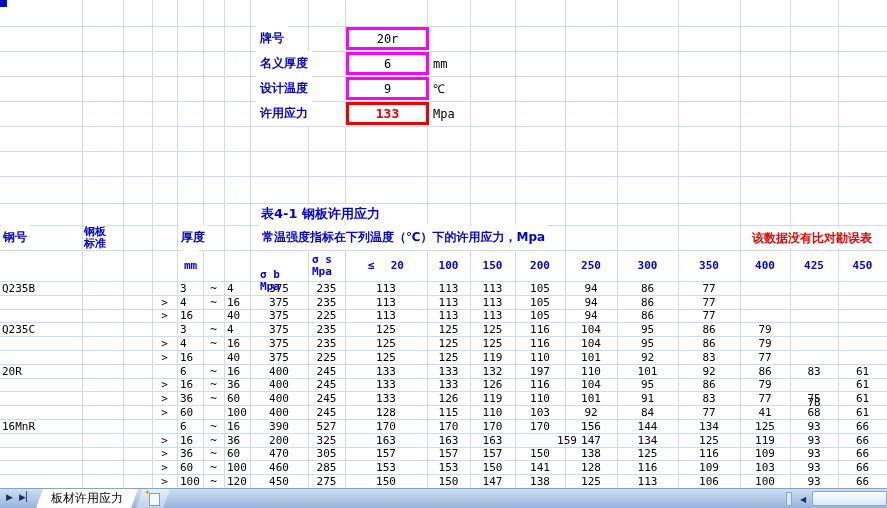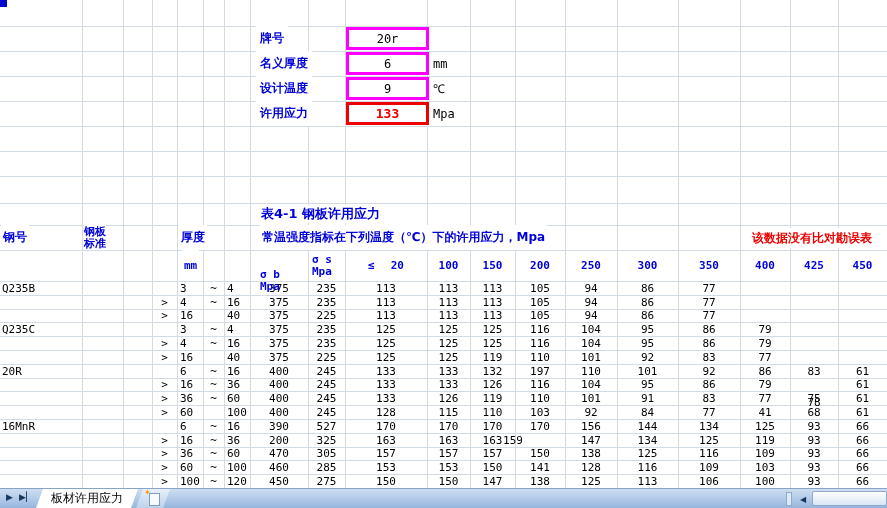--- a/index.html
+++ b/index.html
@@ -313,21 +313,21 @@
       <div class="cell num ctr" style="left: 838px; top: 419px; width: 49px; height: 14px;">66</div>
       <div class="cell num ctr" style="left: 152px; top: 433px; width: 25px; height: 14px;">&gt;</div>
       <div class="cell num" style="left: 177px; top: 433px; width: 26px; height: 14px; padding-left: 3px;">16</div>
       <div class="cell num ctr" style="left: 203px; top: 433px; width: 21px; height: 14px;">~</div>
       <div class="cell num" style="left: 224px; top: 433px; width: 26px; height: 14px; padding-left: 3px;">36</div>
       <div class="cell num ctr" style="left: 250px; top: 433px; width: 58px; height: 14px;">200</div>
       <div class="cell num ctr" style="left: 308px; top: 433px; width: 37px; height: 14px;">325</div>
       <div class="cell num ctr" style="left: 345px; top: 433px; width: 82px; height: 14px;">163</div>
       <div class="cell num ctr" style="left: 427px; top: 433px; width: 43px; height: 14px;">163</div>
       <div class="cell num ctr" style="left: 470px; top: 433px; width: 45px; height: 14px;">163</div>
-      <div class="cell num ctr" style="left: 488px; top: 433px; width: 50px; height: 14px;">159</div>
+      <div class="cell num ctr" style="left: 542px; top: 433px; width: 50px; height: 14px;">159</div>
       <div class="cell num ctr" style="left: 565px; top: 433px; width: 52px; height: 14px;">147</div>
       <div class="cell num ctr" style="left: 617px; top: 433px; width: 61px; height: 14px;">134</div>
       <div class="cell num ctr" style="left: 678px; top: 433px; width: 62px; height: 14px;">125</div>
       <div class="cell num ctr" style="left: 740px; top: 433px; width: 50px; height: 14px;">119</div>
       <div class="cell num ctr" style="left: 790px; top: 433px; width: 48px; height: 14px;">93</div>
       <div class="cell num ctr" style="left: 838px; top: 433px; width: 49px; height: 14px;">66</div>
       <div class="cell num ctr" style="left: 152px; top: 447px; width: 25px; height: 13px;">&gt;</div>
       <div class="cell num" style="left: 177px; top: 447px; width: 26px; height: 13px; padding-left: 3px;">36</div>
       <div class="cell num ctr" style="left: 203px; top: 447px; width: 21px; height: 13px;">~</div>
       <div class="cell num" style="left: 224px; top: 447px; width: 26px; height: 13px; padding-left: 3px;">60</div>

